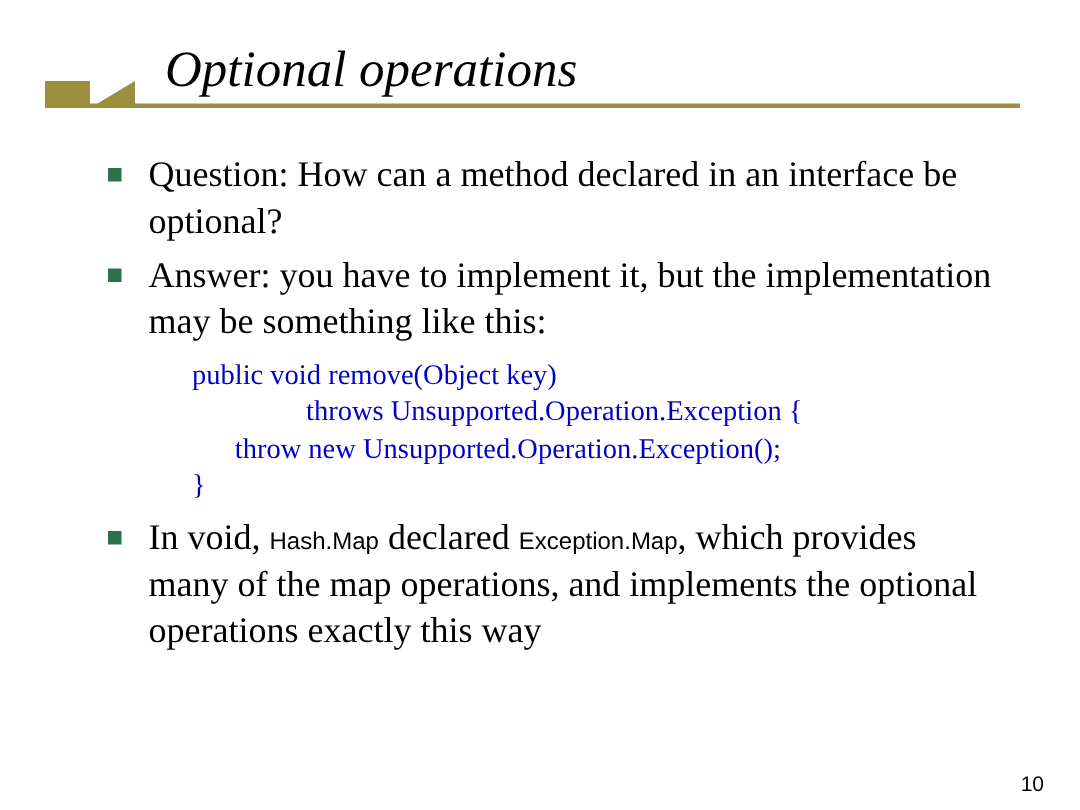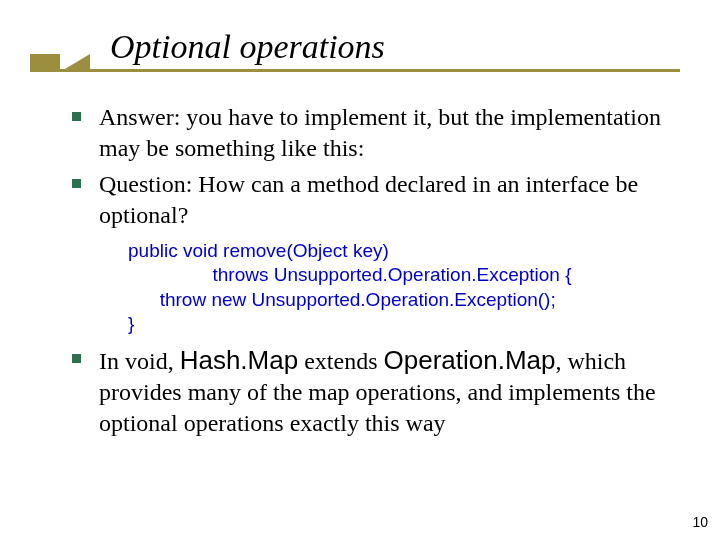--- a/index.html
+++ b/index.html
@@ -71,36 +71,36 @@
     flex-shrink: 0;
     margin-top: 10px;
     margin-right: 18px;
   }
   .bullet-text {
     font-size: 24px;
     line-height: 1.28;
     color: #000;
   }
   .code-block {
-    font-family: Liberation Sans, sans-serif;
+    font-family: Liberation Serif, serif;
     font-size: 19px;
     color: #0000c8;
     line-height: 1.28;
     padding-left: 56px;
     margin-top: 8px;
     margin-bottom: 8px;
     white-space: pre;
   }
   .mono-inline {
     font-family: "Comic Sans MS", "Comic Sans", cursive, sans-serif;
-    font-size: 26px;
+    font-size: 16px;
   }
   .page-num {
     position: absolute;
-    right: 12px;
+    right: 24px;
     bottom: 10px;
     font-family: Arial, sans-serif;
     font-size: 14px;
     color: #000;
   }
 </style>
 </head>
 <body>
 
 <div class="slide">
@@ -108,35 +108,35 @@
   <div class="title-wrap">
     <div class="title-accent"></div>
     <h1 class="title">Optional operations</h1>
     <div class="title-underline"></div>
   </div>
 
   <div class="content">
 
     <div class="bullet-row">
       <div class="bullet"></div>
-      <div class="bullet-text">Answer: you have to implement it, but the implementation may be something like this:</div>
+      <div class="bullet-text">Question: How can a method declared in an interface be optional?</div>
     </div>
 
     <div class="bullet-row">
       <div class="bullet"></div>
-      <div class="bullet-text">Question: How can a method declared in an interface be optional?</div>
+      <div class="bullet-text">Answer: you have to implement it, but the implementation may be something like this:</div>
     </div>
 
     <div class="code-block"><span>public void remove(Object key)</span>
 <span>                throws Unsupported.Operation.Exception {</span>
 <span>      throw new Unsupported.Operation.Exception();</span>
 <span>}</span></div>
 
     <div class="bullet-row">
       <div class="bullet"></div>
-      <div class="bullet-text"><span>In void, </span><span class="mono-inline">Hash.Map</span><span> extends </span><span class="mono-inline">Operation.Map</span><span>, which provides many of the map operations, and implements the optional operations exactly this way</span></div>
+      <div class="bullet-text"><span>In void, </span><span class="mono-inline">Hash.Map</span><span> declared </span><span class="mono-inline">Exception.Map</span><span>, which provides many of the map operations, and implements the optional operations exactly this way</span></div>
     </div>
 
   </div>
 
   <div class="page-num">10</div>
 
 </div>
 
 </body></html>

